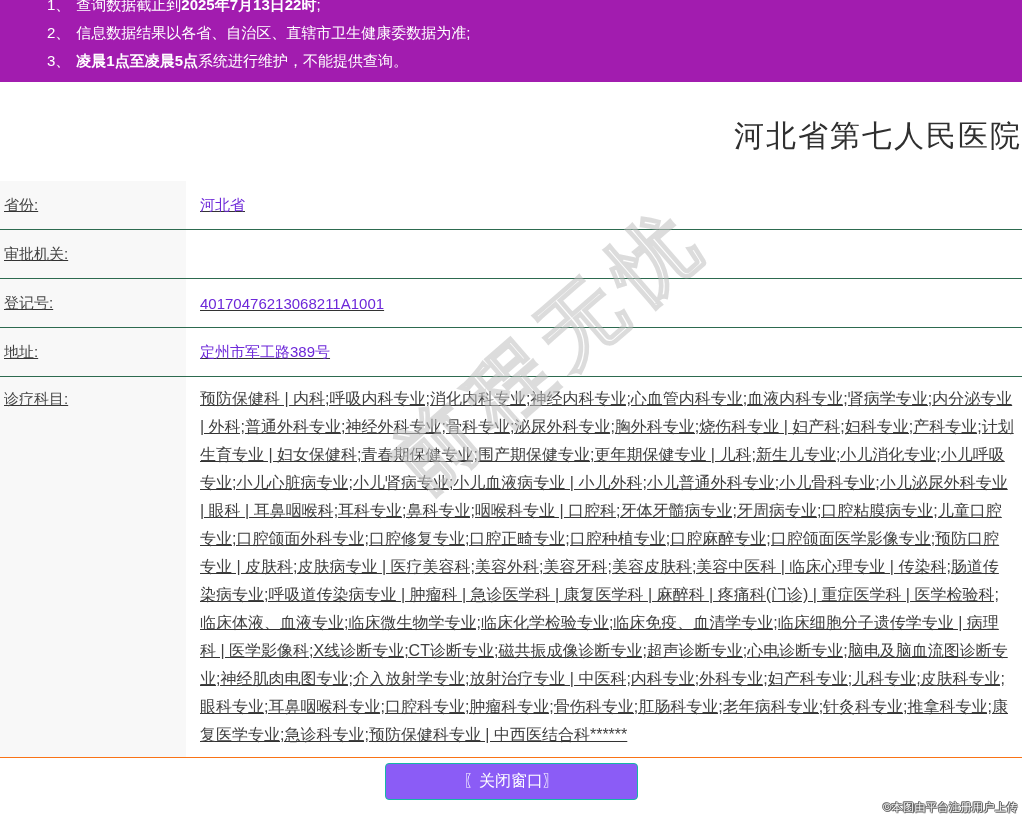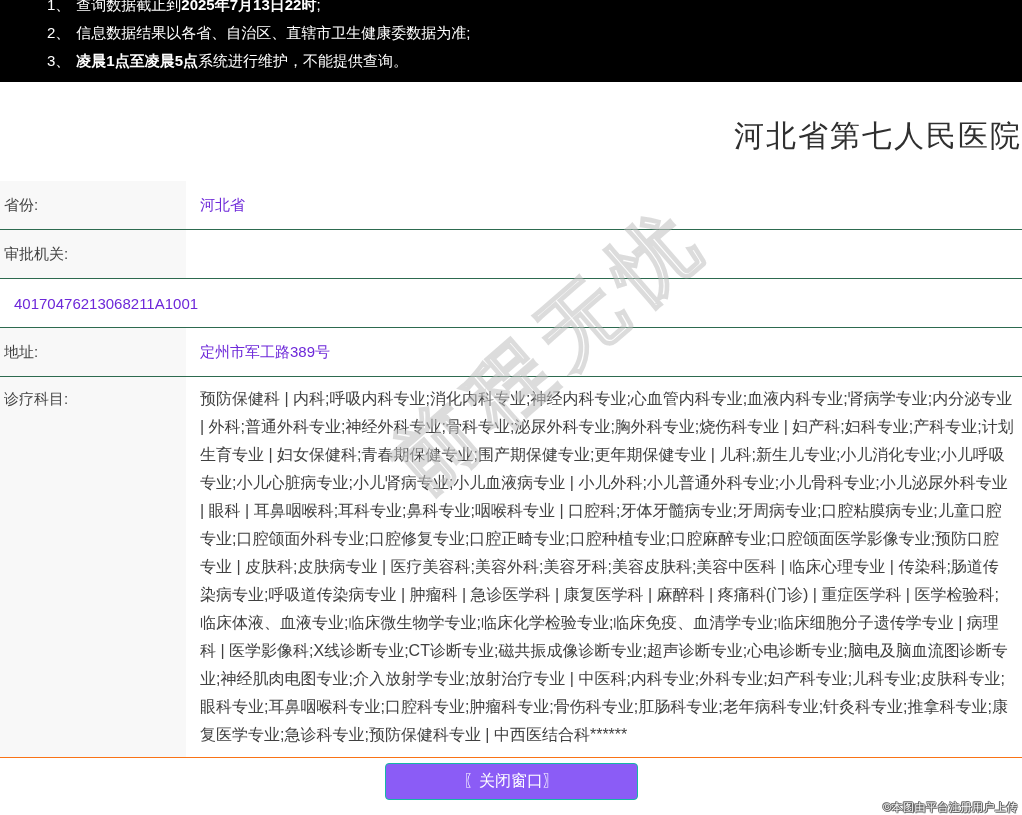--- a/index.html
+++ b/index.html
@@ -7,21 +7,21 @@
   body {
     position:relative;
     overflow:hidden;
     background:#ffffff;
     font-family:"Liberation Sans","DejaVu Sans",sans-serif;
     color:#333;
   }
 
   
   .notice-bar {
-    background:#000000;
+    background:#a21caf;
     height:82px;
     overflow:hidden;
     color:#ffffff;
     font-size:15px;
     padding-left:47px;
   }
   .notice-line { line-height:28px; height:28px; white-space:nowrap; }
   .notice-line:first-child { margin-top:-9px; }
   .notice-line b { font-weight:bold; }
   .notice-prefix { margin-right:6px; }
@@ -30,21 +30,21 @@
   .page-title {
     margin-top:34px;
     text-align:right;
     font-size:30px;
     font-weight:400;
     color:#2f2f2f;
     letter-spacing:2px;
   }
 
   
-  .info-table { margin-top:24px; width:1022px; }
+  .info-table { margin-top:24px; width:1022px;text-decoration:underline; }
   .info-row {
     display:flex;
     border-bottom:1px solid #2d6a4f;
   }
   .info-row.simple { height:49px; }
   .info-row.big { border-bottom:1px solid #f97316; }
   .cell-label {
     width:186px;
     background:#f8f8f8;
     padding-left:4px;
@@ -139,20 +139,21 @@
   <div class="info-row simple">
     <div class="cell-label">省份:</div>
     <div class="cell-value">河北省</div>
   </div>
 
   <div class="info-row simple">
     <div class="cell-label">审批机关:</div>
   </div>
 
   <div class="info-row simple">
+    <div class="cell-label">登记号:</div>
     <div class="cell-value">40170476213068211A1001</div>
   </div>
 
   <div class="info-row simple">
     <div class="cell-label">地址:</div>
     <div class="cell-value">定州市军工路389号</div>
   </div>
 
   <div class="info-row big">
     <div class="cell-label">诊疗科目:</div>

